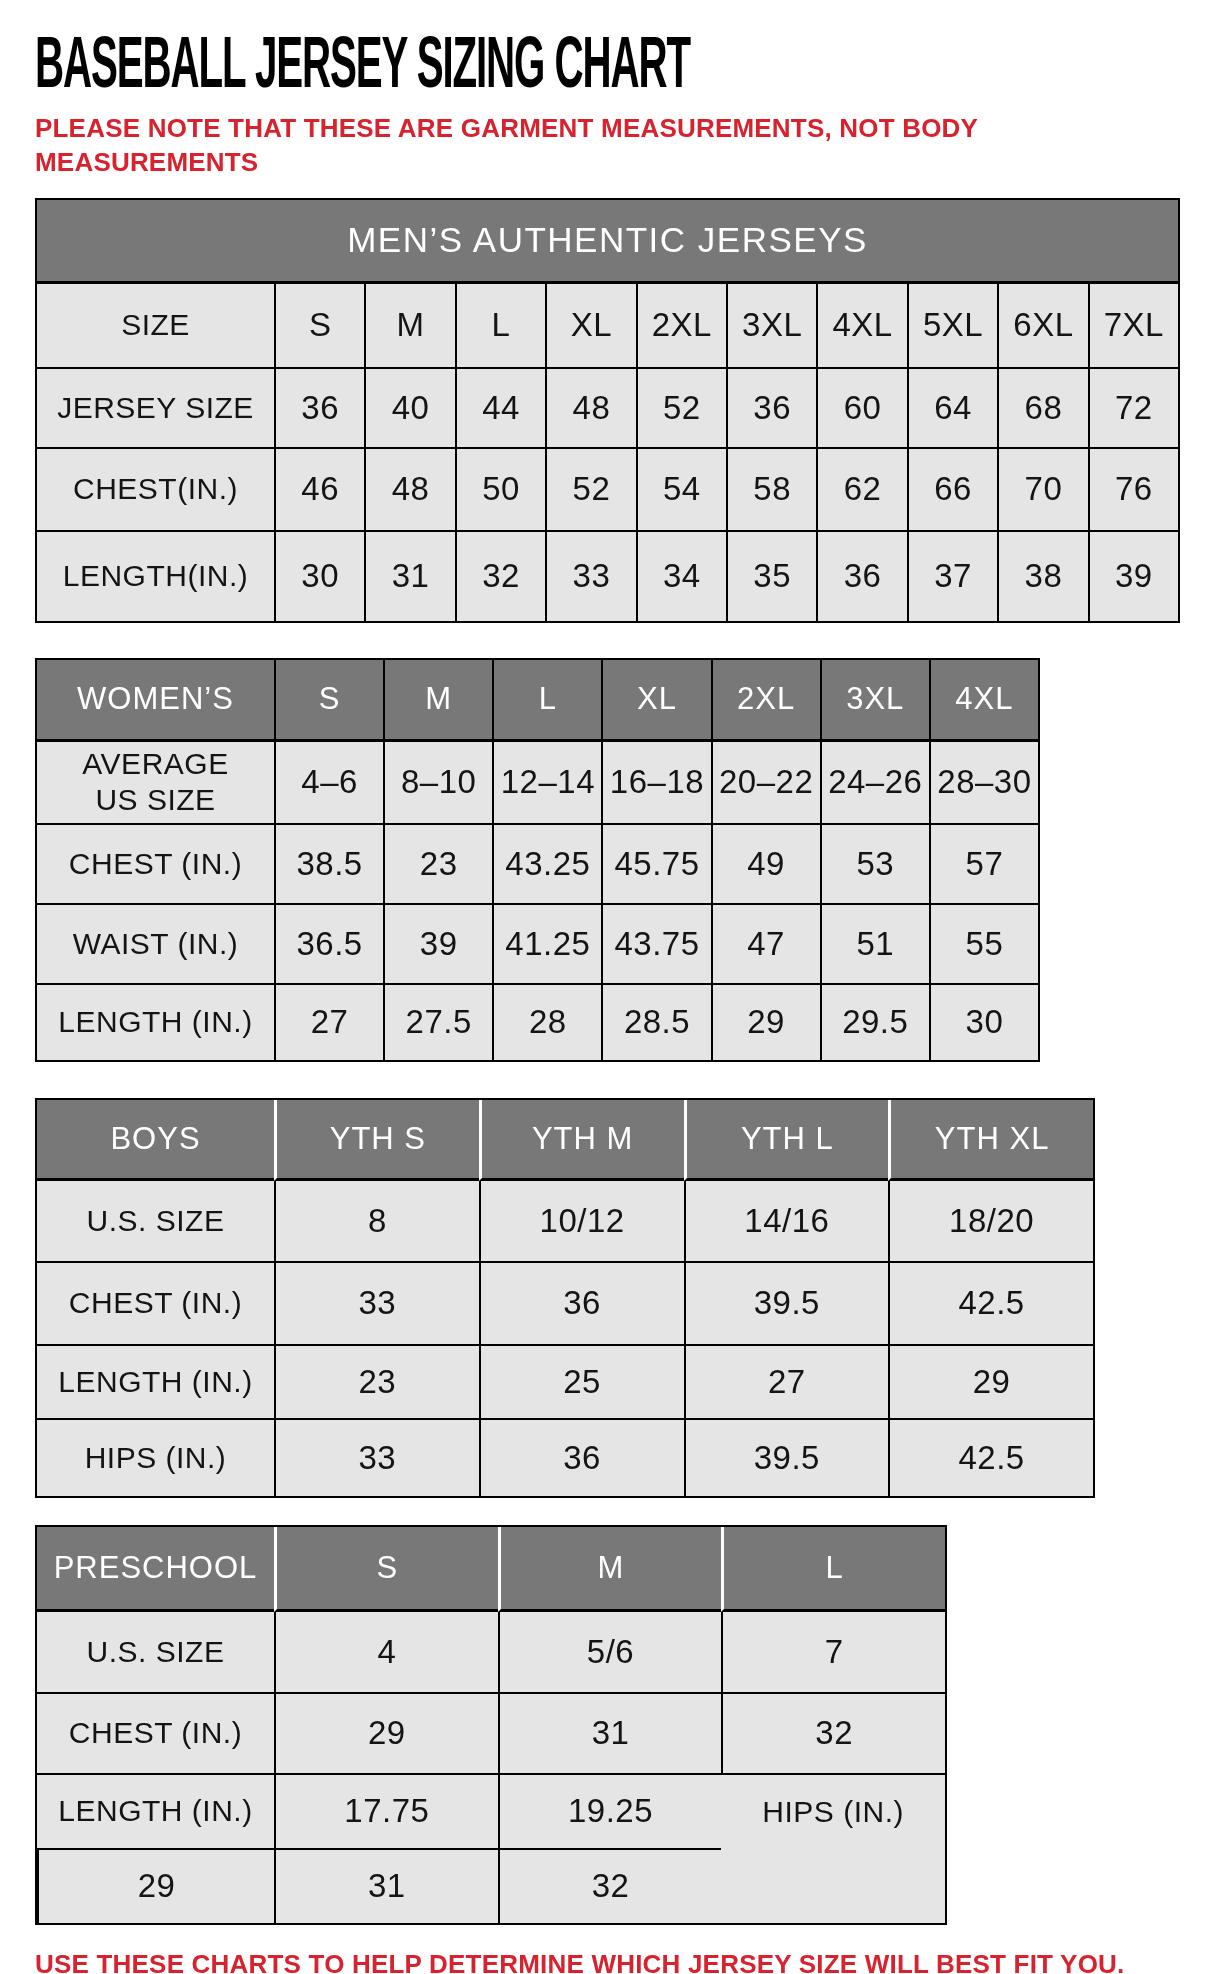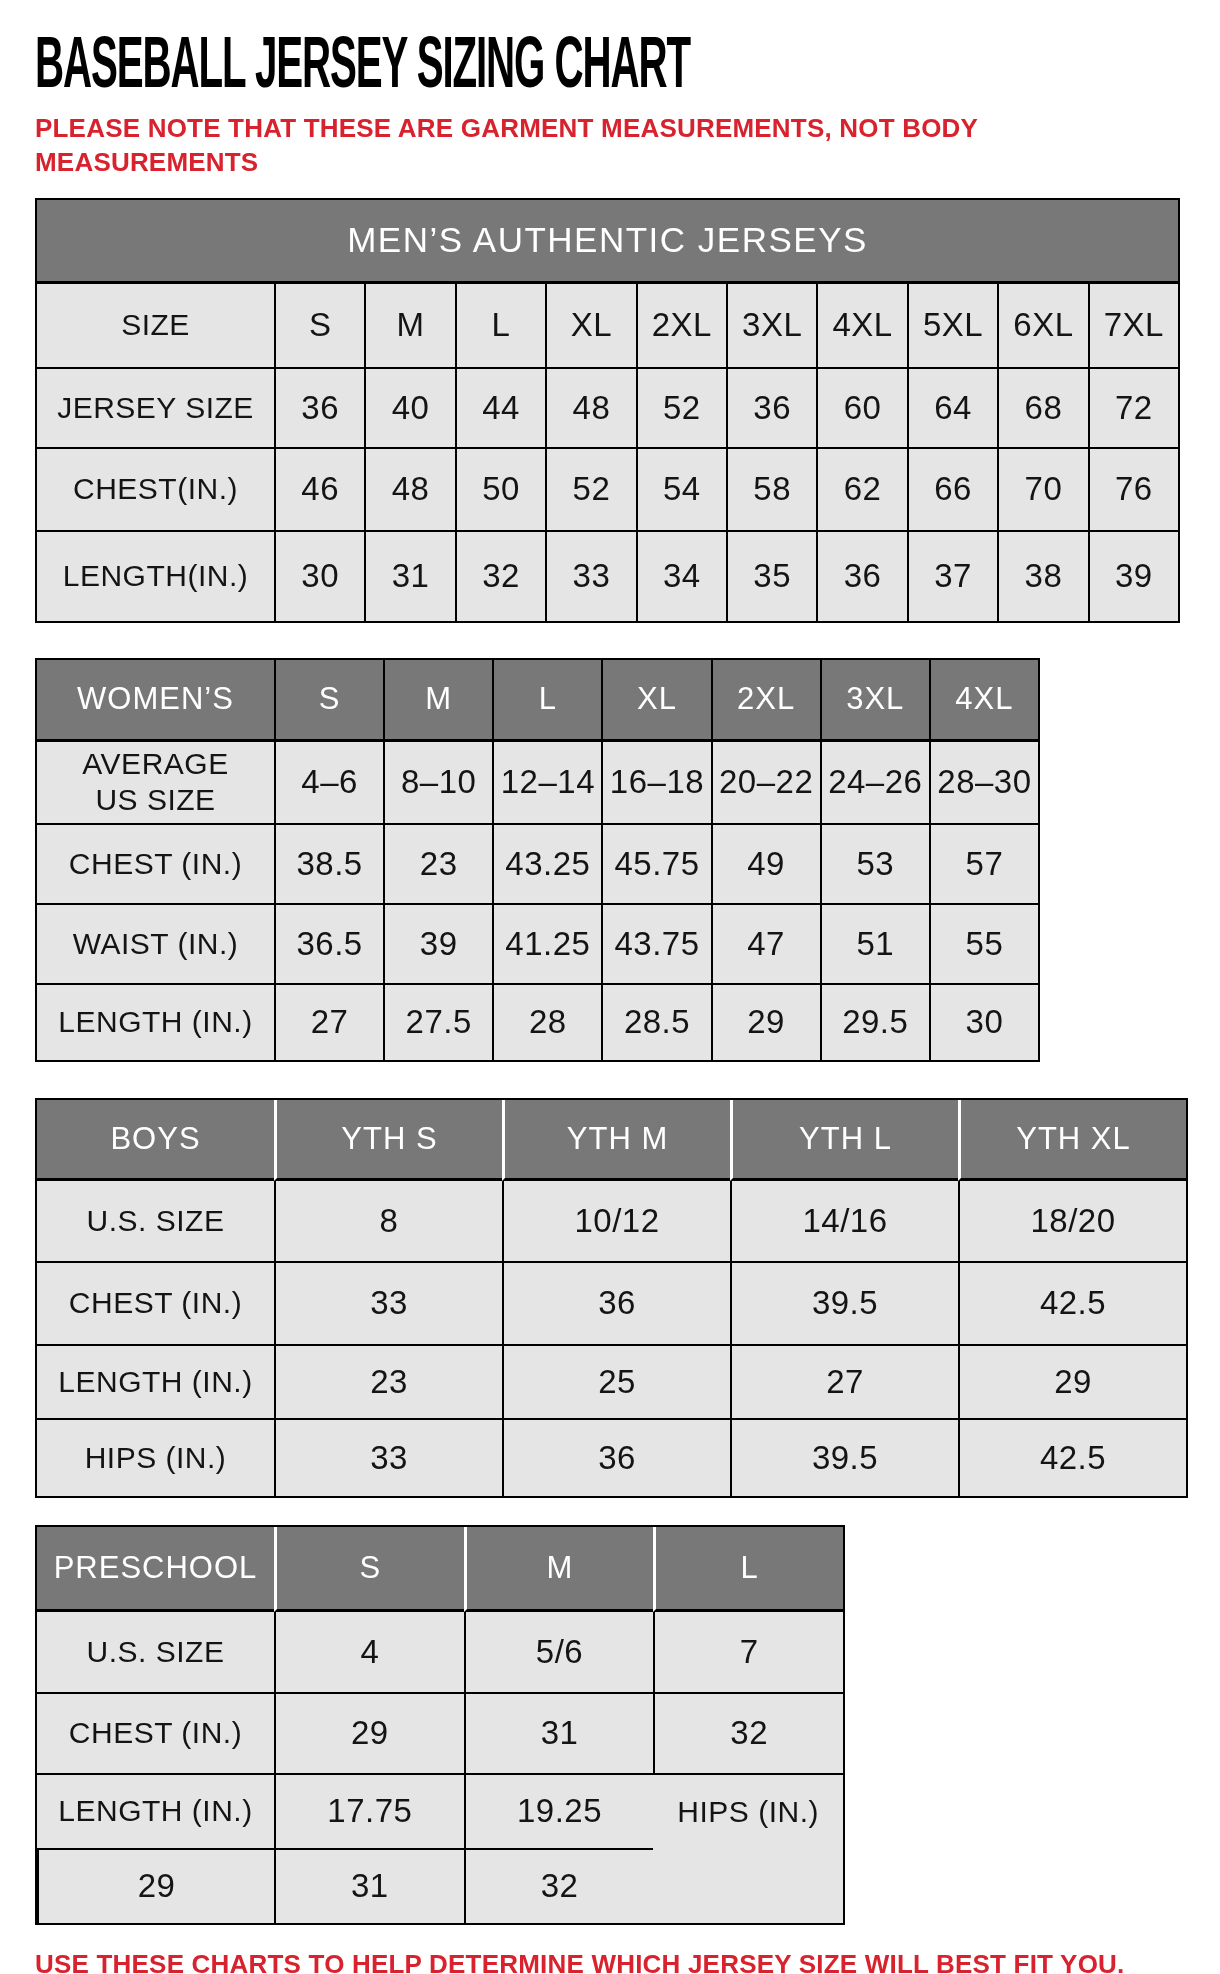--- a/index.html
+++ b/index.html
@@ -47,22 +47,22 @@
     letter-spacing:0.2px;
   }
 
   .table{
     display:grid;
     border:2px solid var(--line);
     background:#e5e5e5;
   }
   .t-mens{width:1145px;grid-template-columns:237px repeat(10,1fr);grid-template-rows:84px 85px 80px 83px 89px;margin-bottom:35px;}
   .t-womens{width:1005px;grid-template-columns:237px repeat(7,1fr);grid-template-rows:82px 83px 80px 80px 75px;margin-bottom:36px;}
-  .t-boys{width:1153px;grid-template-columns:237px repeat(4,1fr);grid-template-rows:81px 82px 83px 74px 76px;margin-bottom:27px;}
-  .t-preschool{width:810px;grid-template-columns:237px repeat(3,1fr);grid-template-rows:85px 82px 81px 75px 73px;}
+  .t-boys{width:1060px;grid-template-columns:237px repeat(4,1fr);grid-template-rows:81px 82px 83px 74px 76px;margin-bottom:27px;}
+  .t-preschool{width:912px;grid-template-columns:237px repeat(3,1fr);grid-template-rows:85px 82px 81px 75px 73px;}
 
   .hbar{
     grid-column:1 / -1;
     background:var(--gray);
     color:#fff;
     display:flex;align-items:center;justify-content:center;
     font-size:35px;
     letter-spacing:1.5px;
     border-bottom:3px solid var(--line);
   }

